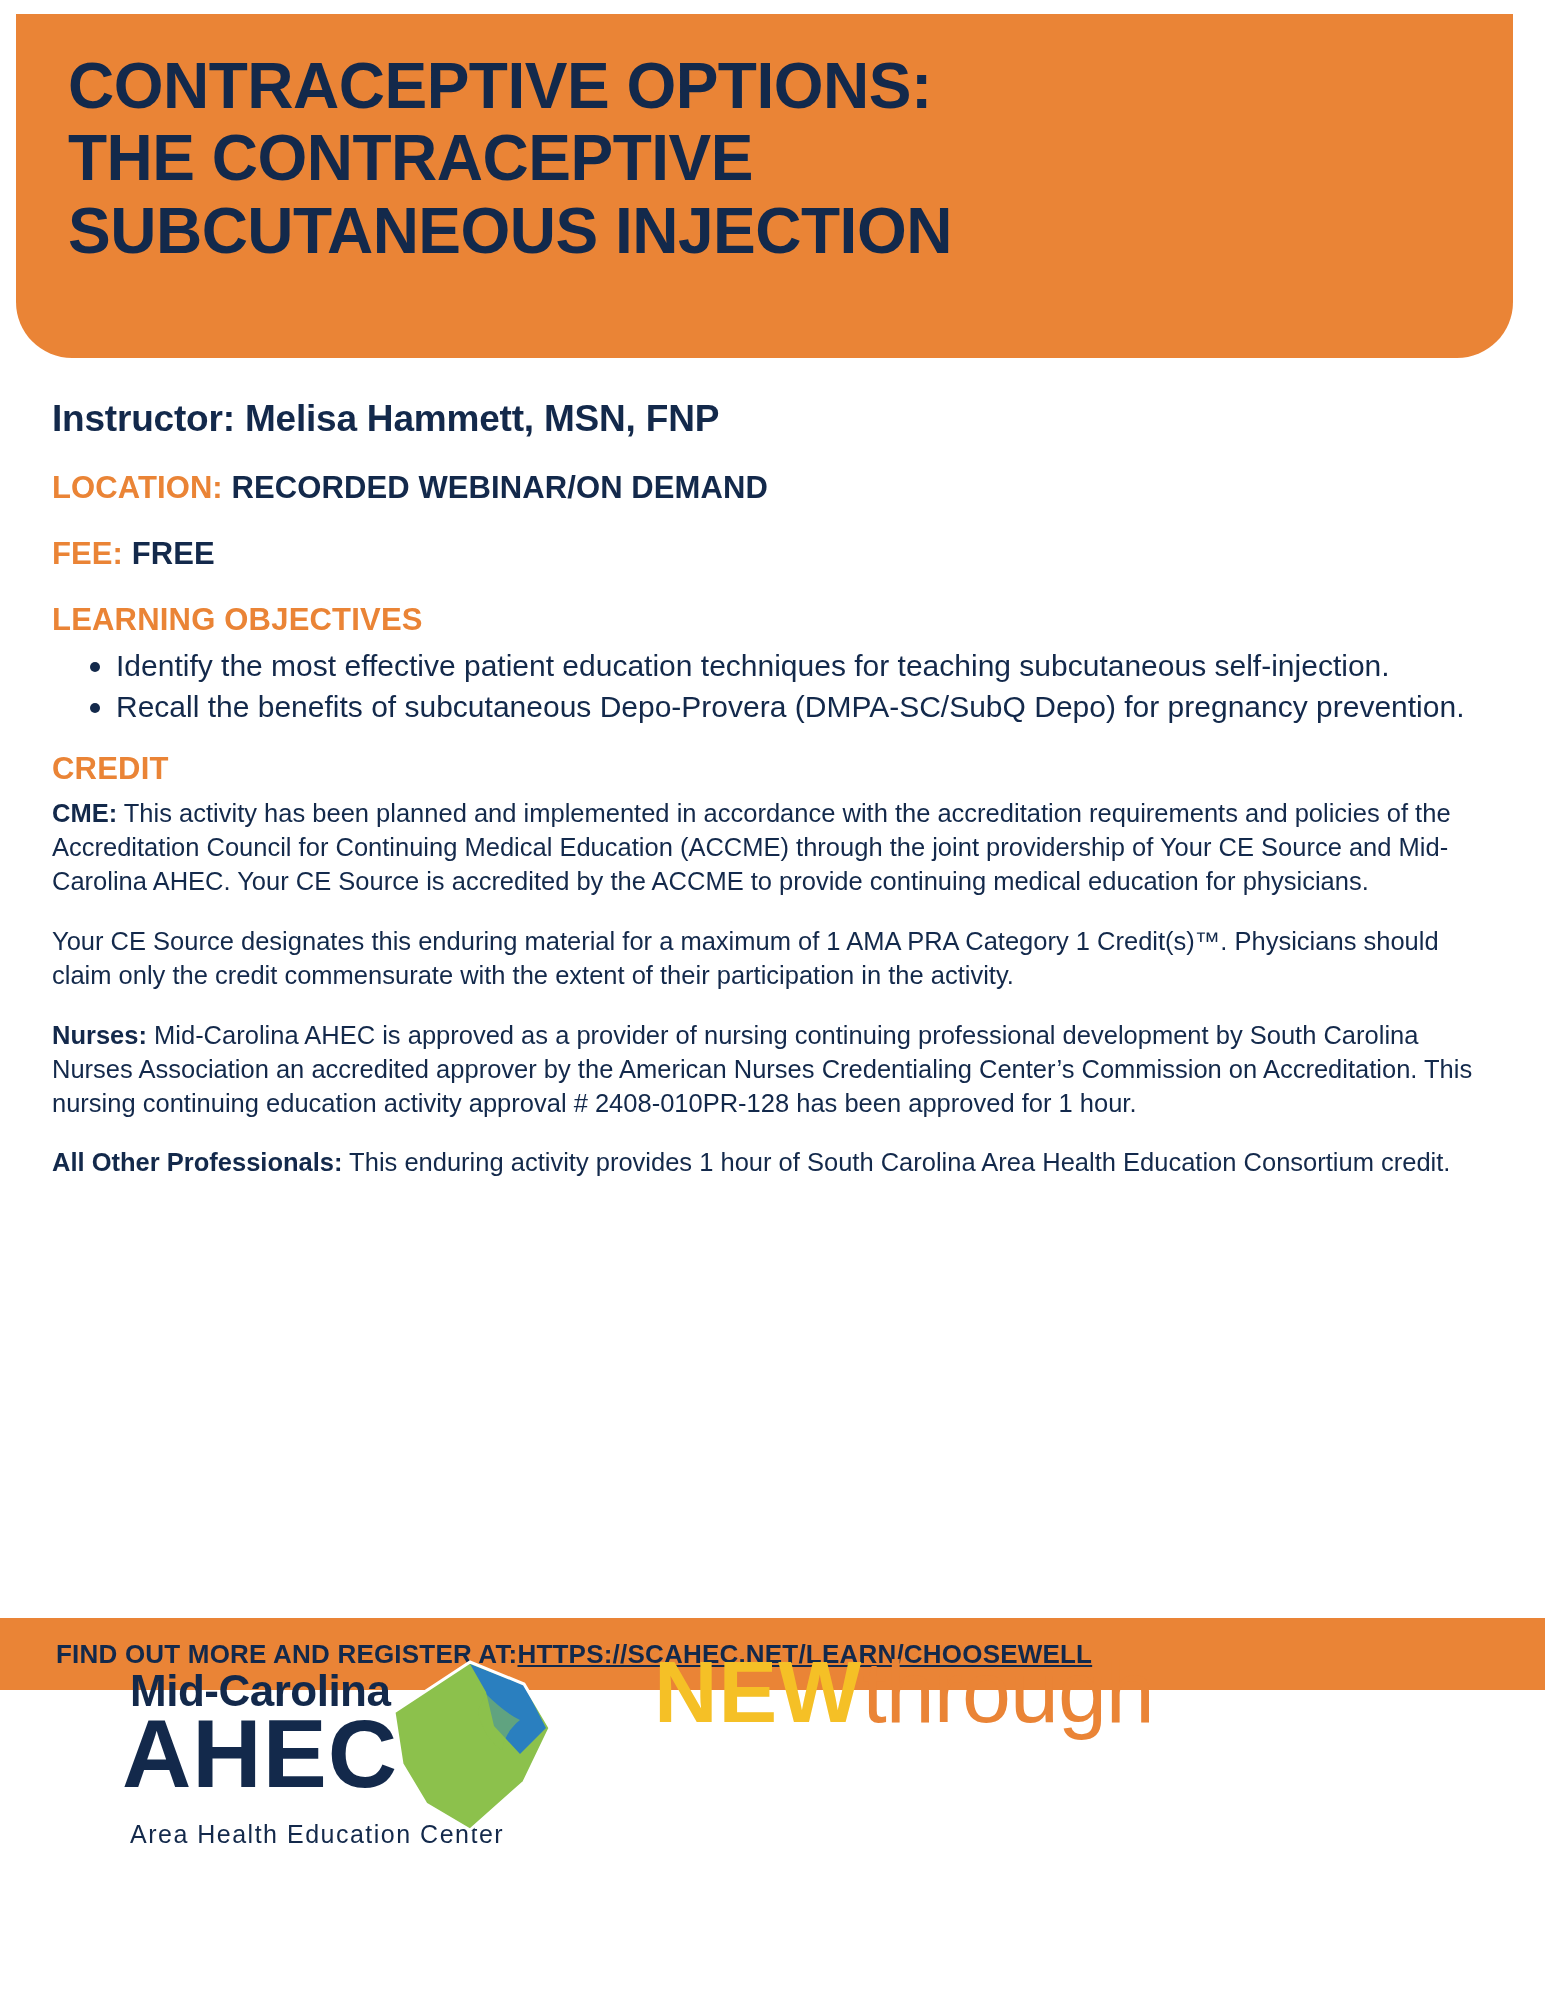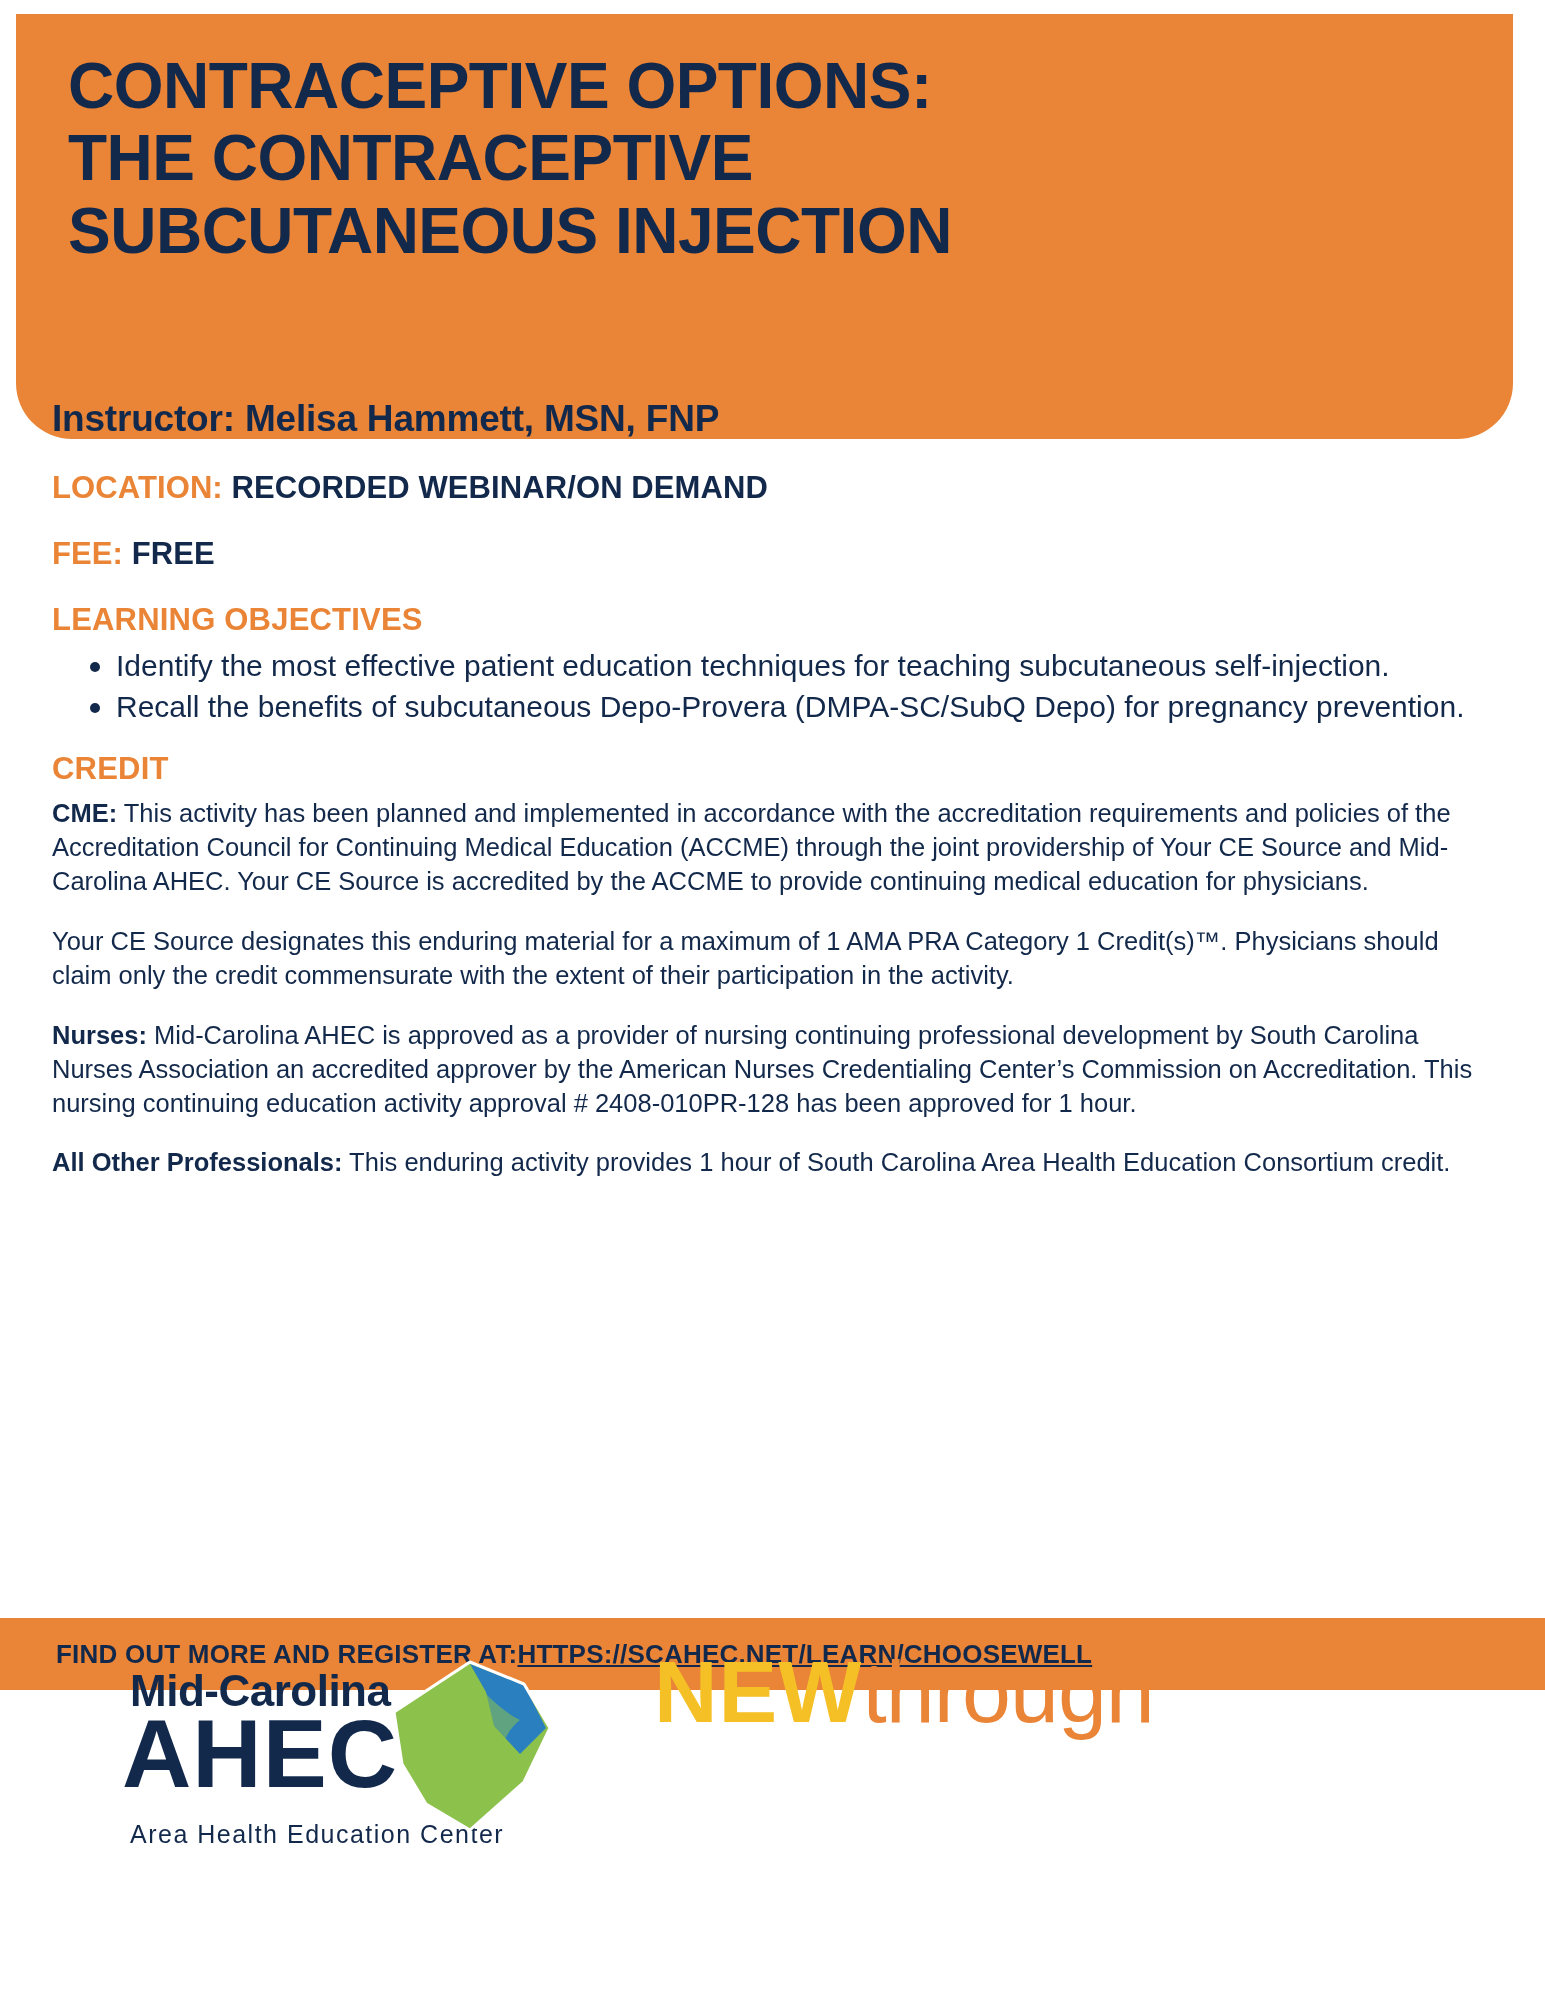--- a/index.html
+++ b/index.html
@@ -21,21 +21,21 @@
     height: 1999px;
     background: #ffffff;
   }
 
   
   .header-band {
     position: absolute;
     left: 16px;
     top: 14px;
     width: 1497px;
-    height: 425px;
+    height: 344px;
     background: #ea8436;
     border-radius: 0 0 56px 56px;
     box-sizing: border-box;
     padding: 36px 52px 0 52px;
   }
   .header-title {
     font-size: 64px;
     line-height: 1.13;
     font-weight: 800;
     letter-spacing: -0.5px;

